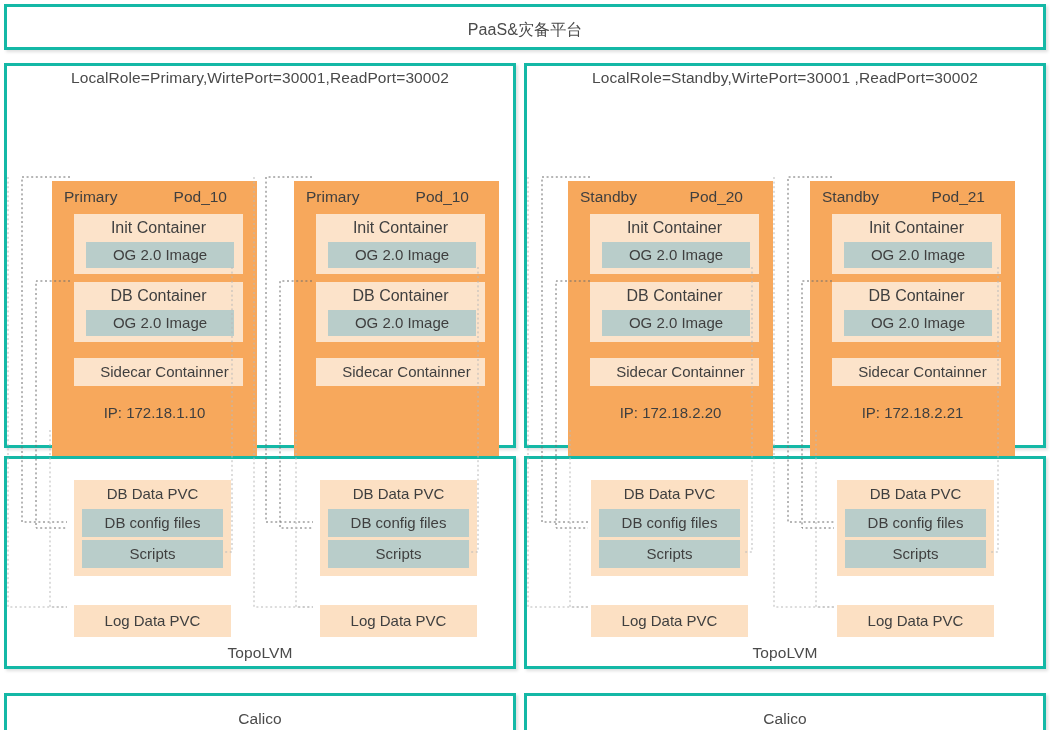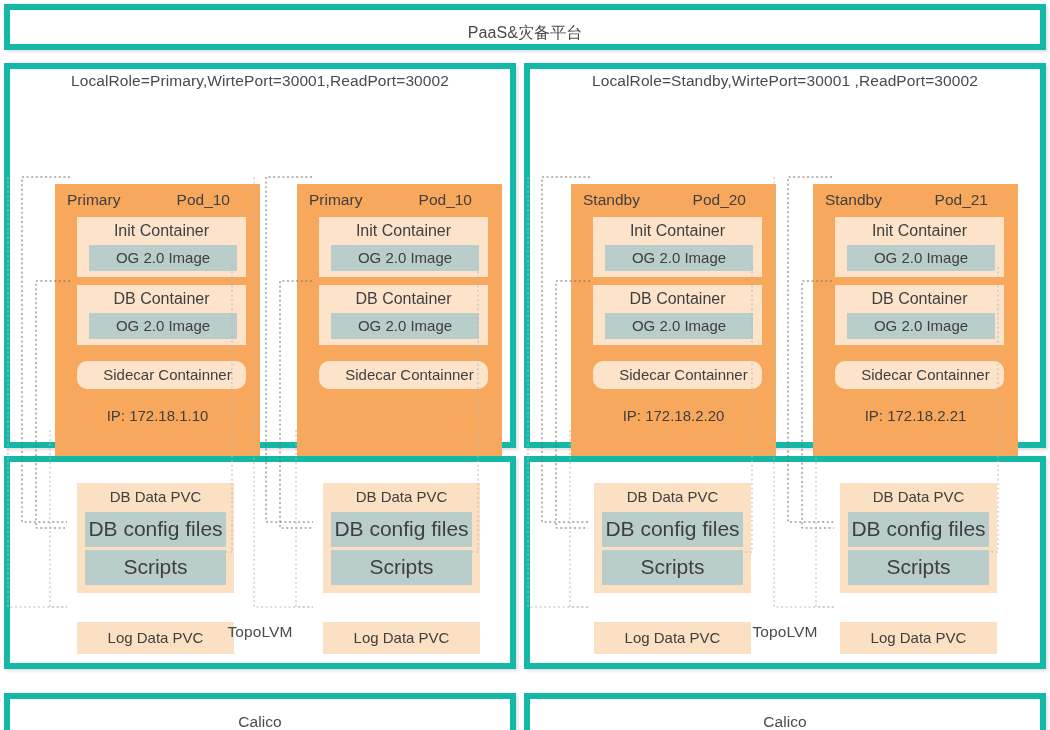--- a/index.html
+++ b/index.html
@@ -20,21 +20,21 @@
   .canvas {
     position: relative;
     width: 1050px;
     height: 730px;
   }
 
   
   .panel {
     position: absolute;
     background: #ffffff;
-    border: 6px solid #14b8a6;
+    border: 3px solid #14b8a6;
     box-sizing: border-box;
     box-shadow: 2px 2px 3px rgba(0,0,0,0.13);
   }
 
   .panel-title {
     position: absolute;
     left: 0;
     right: 0;
     text-align: center;
     font-size: 15.5px;
@@ -58,21 +58,21 @@
   
   .compute-panel { top: 63px; height: 385px; }
   #compute-left  { left: 4px;   width: 512px; }
   #compute-right { left: 524px; width: 522px; }
   .compute-panel .panel-title { top: 3px; }
 
   
   .storage-panel { top: 456px; height: 213px; }
   #storage-left  { left: 4px;   width: 512px; }
   #storage-right { left: 524px; width: 522px; }
-  .storage-panel .panel-title { bottom: 22px; font-size: 15.5px; }
+  .storage-panel .panel-title { bottom: 4px; font-size: 15.5px; }
 
   
   .network-panel { top: 693px; height: 48px; }
   #network-left  { left: 4px;   width: 512px; }
   #network-right { left: 524px; width: 522px; }
   .network-panel .panel-title { top: 14px; }
 
   
   .pod {
     position: absolute;
@@ -117,21 +117,20 @@
     font-size: 15px;
     color: #3f3f3f;
   }
 
   .sidecar-box {
     margin: 16px 14px 0 22px;
     background: #FCE3CA;
     text-align: center;
     padding: 5px 0 6px 12px;
     font-size: 15px;
-    border-radius: 10px;
   }
 
   .pod-ip {
     text-align: center;
     font-size: 15px;
     margin-top: 18px;
     color: #3f3f3f;
   }
 
   .node-ip {
@@ -166,21 +165,21 @@
   }
   .pvc-title {
     font-size: 15px;
     display: block;
     padding-bottom: 4px;
   }
   .pvc-chip {
     background: #B9CDCA;
     margin: 3px 8px 0 8px;
     padding: 5px 0 6px 0;
-    font-size: 21px;
+    font-size: 15px;
   }
   .pvc-log {
     background: #FCE0C3;
     margin-top: 29px;
     padding: 7px 0 8px 0;
     text-align: center;
     font-size: 15px;
   }
 
   

